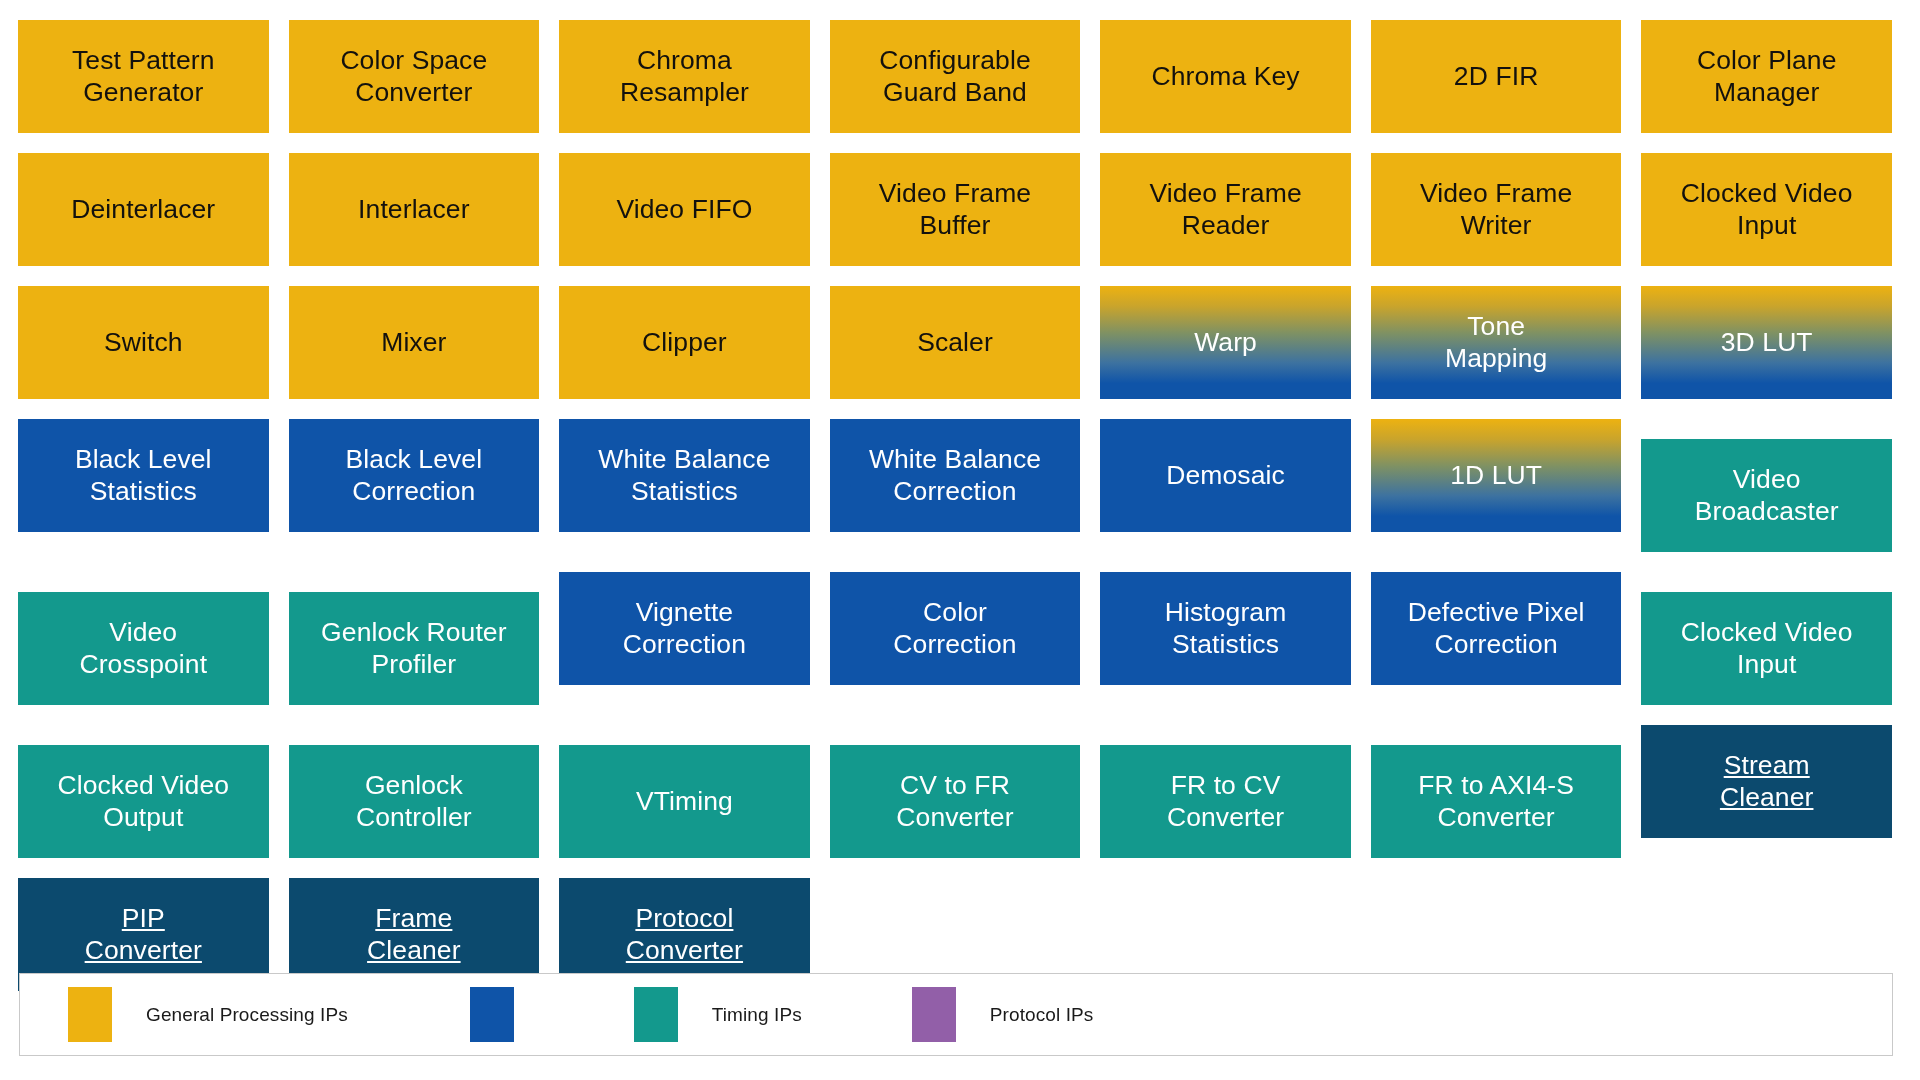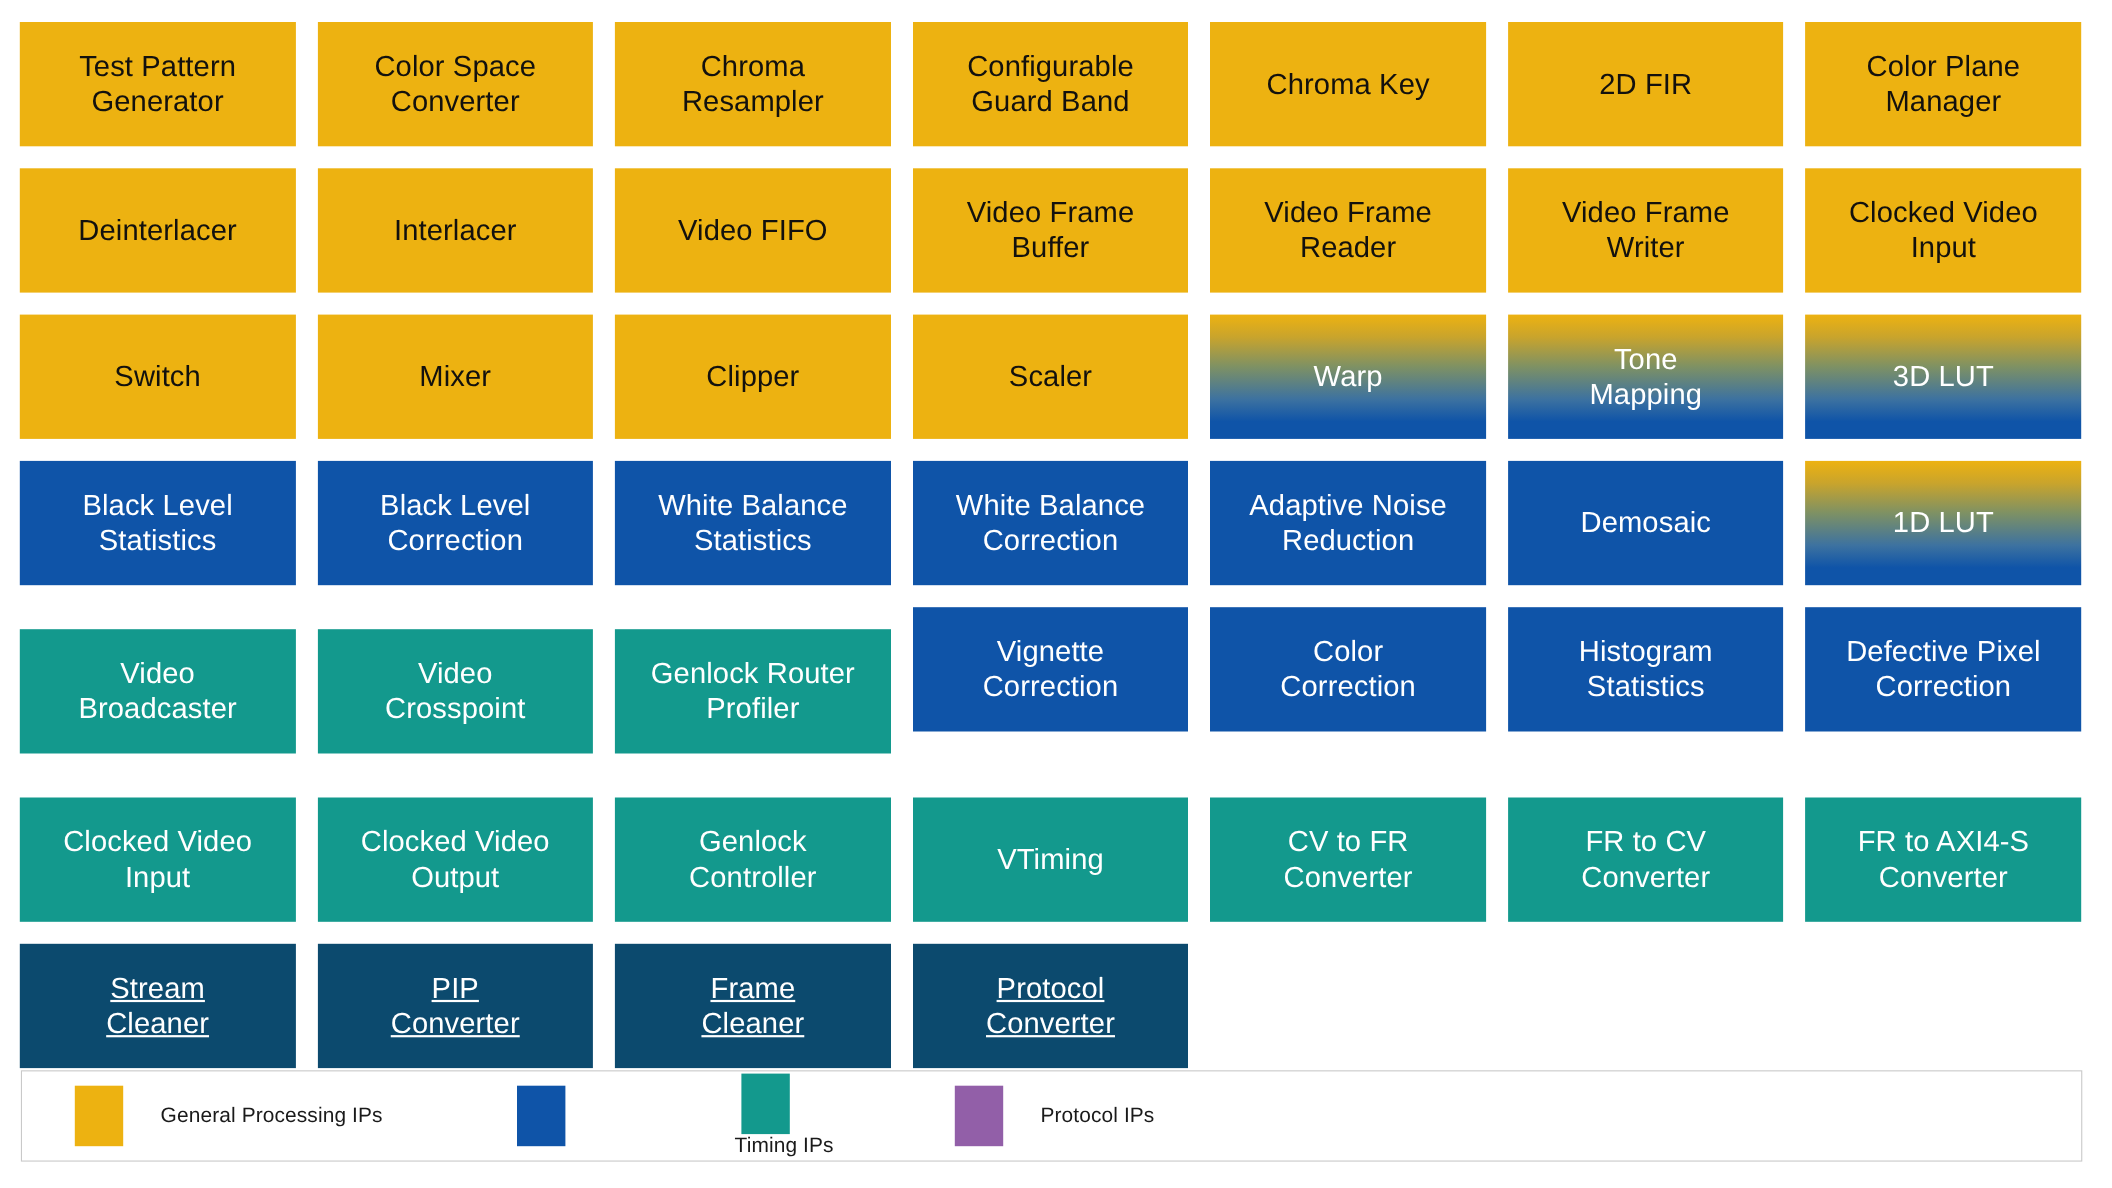--- a/index.html
+++ b/index.html
@@ -95,21 +95,21 @@
     display: flex;
     align-items: center;
   }
   .legend-item {
     display: flex;
     align-items: center;
     flex: 0 0 auto;
   }
   .legend-item.i0 { margin-left: 48px; }
   .legend-item.i1 { margin-left: 122px; }
-  .legend-item.i2 { margin-left: 120px; flex-direction: column; }
+  .legend-item.i2 { margin-left: 120px; }
   .legend-item.i3 { margin-left: 110px; }
 
   .legend-swatch {
     width: 44px;
     height: 55px;
     flex: 0 0 auto;
   }
   .legend-text {
     margin-left: 34px;
     font-size: 19px;
@@ -207,24 +207,20 @@
       </div>
       <div class="cell cat-isp">
         <span class="cell-label">White Balance
 Statistics</span>
       </div>
       <div class="cell cat-isp">
         <span class="cell-label">White Balance
 Correction</span>
       </div>
       <div class="cell cat-isp">
-        <span class="cell-label">Adaptive Noise
-Reduction</span>
-      </div>
-      <div class="cell cat-isp">
         <span class="cell-label">Demosaic</span>
       </div>
       <div class="cell cat-gradient">
         <span class="cell-label">1D LUT</span>
       </div>
       <div class="cell cat-timing">
         <span class="cell-label">Video
 Broadcaster</span>
       </div>
       <div class="cell cat-timing">

